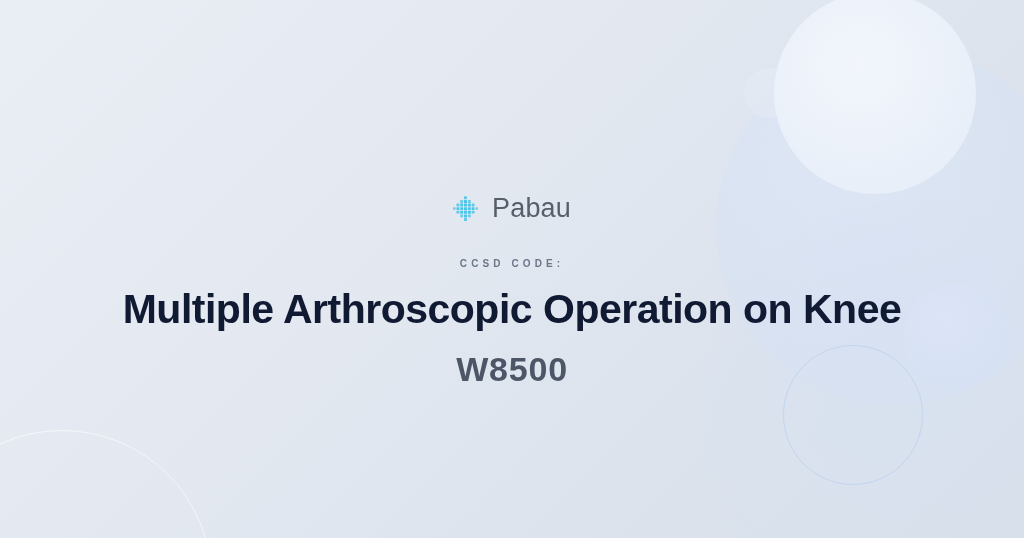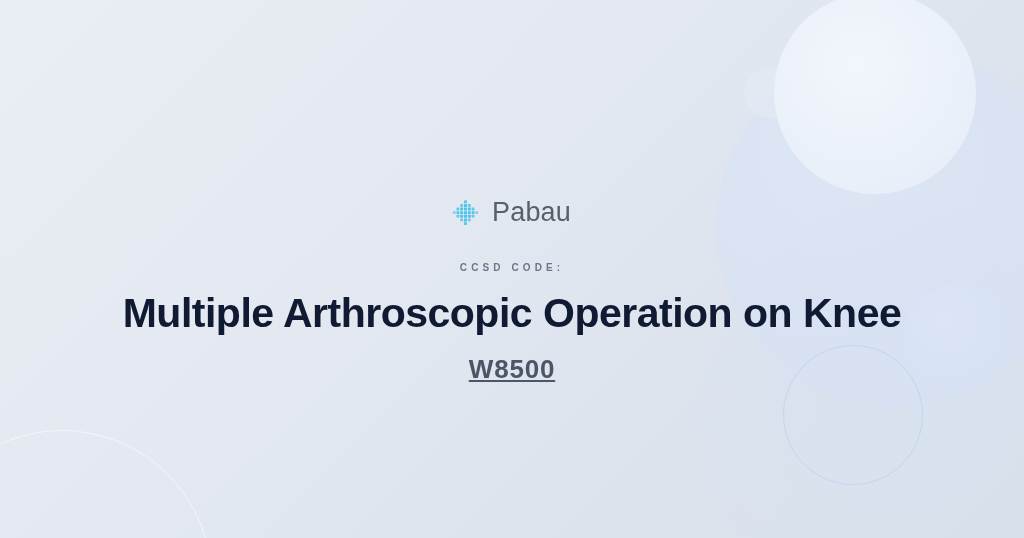--- a/index.html
+++ b/index.html
@@ -130,26 +130,25 @@
     letter-spacing:-.5px;
     color:#101a33;
     line-height:1.12;
     text-align:left;
     max-width:940px;
     margin-bottom:20px;
   }
 
   
   .code {
-    font-size:26px;
+    font-size:34px;
     font-weight:700;
     letter-spacing:.8px;
     color:#4c5667;
     line-height:1;
-    text-decoration:underline;
   }
 </style>
 </head>
 <body>
 
 <div class="stage">
 
   <div class="deco deco-blue-large"></div>
   <div class="deco deco-wash-br"></div>
   <div class="deco deco-small-left"></div>

